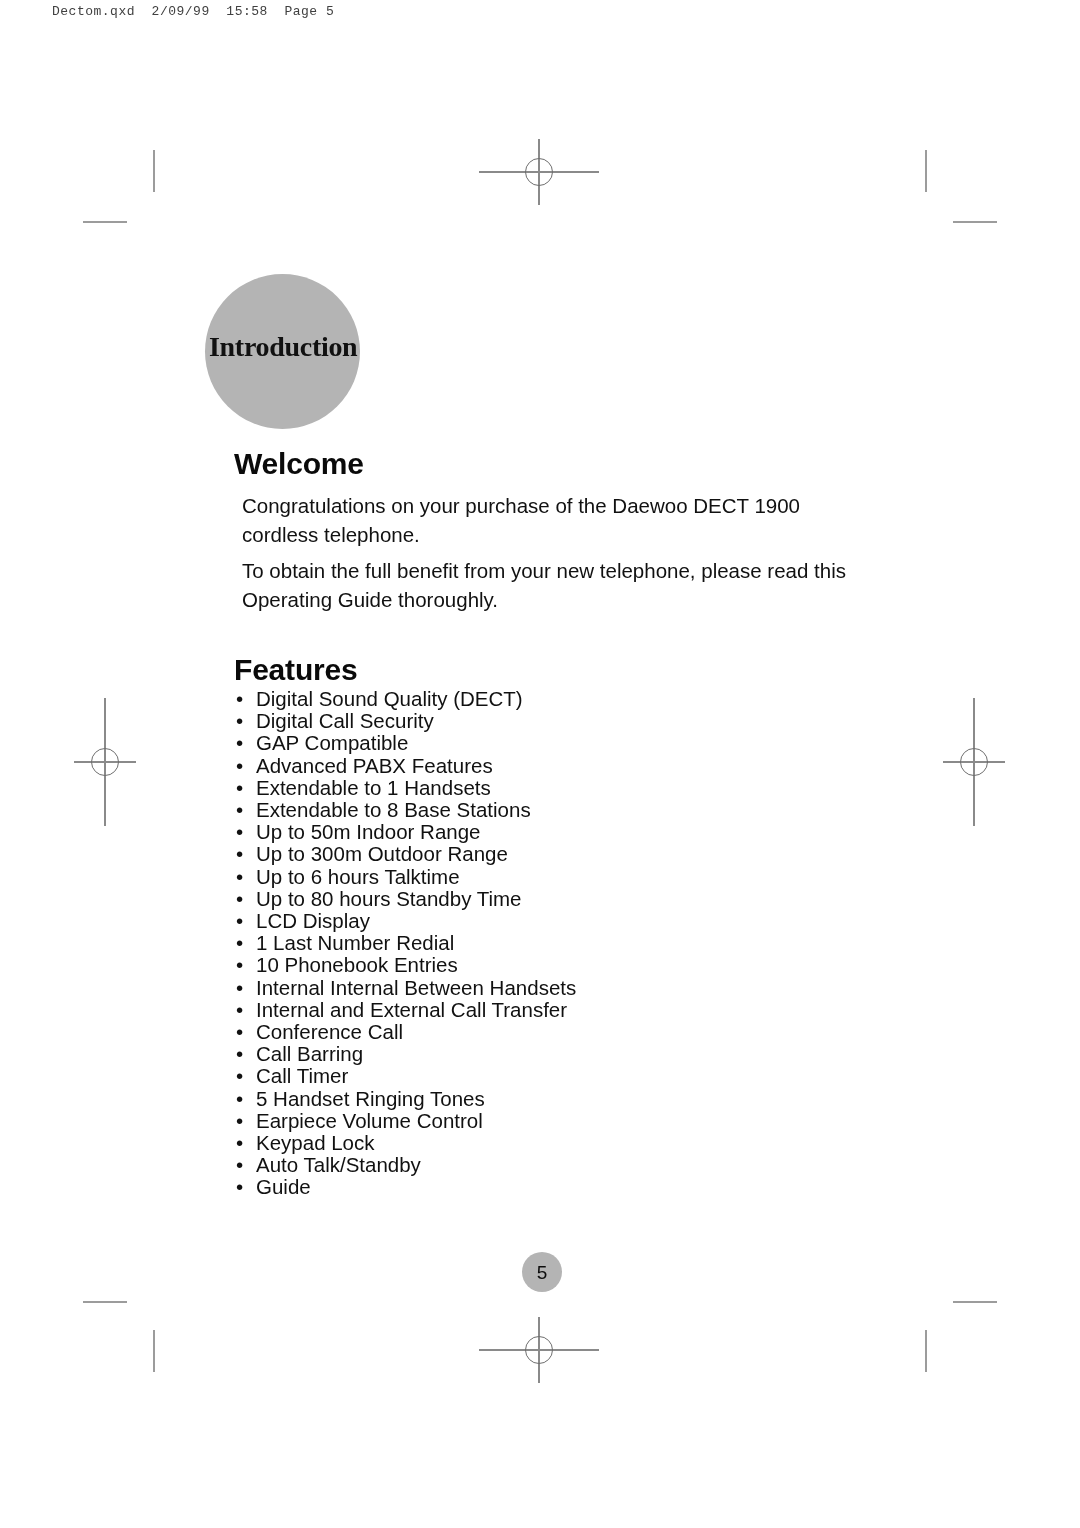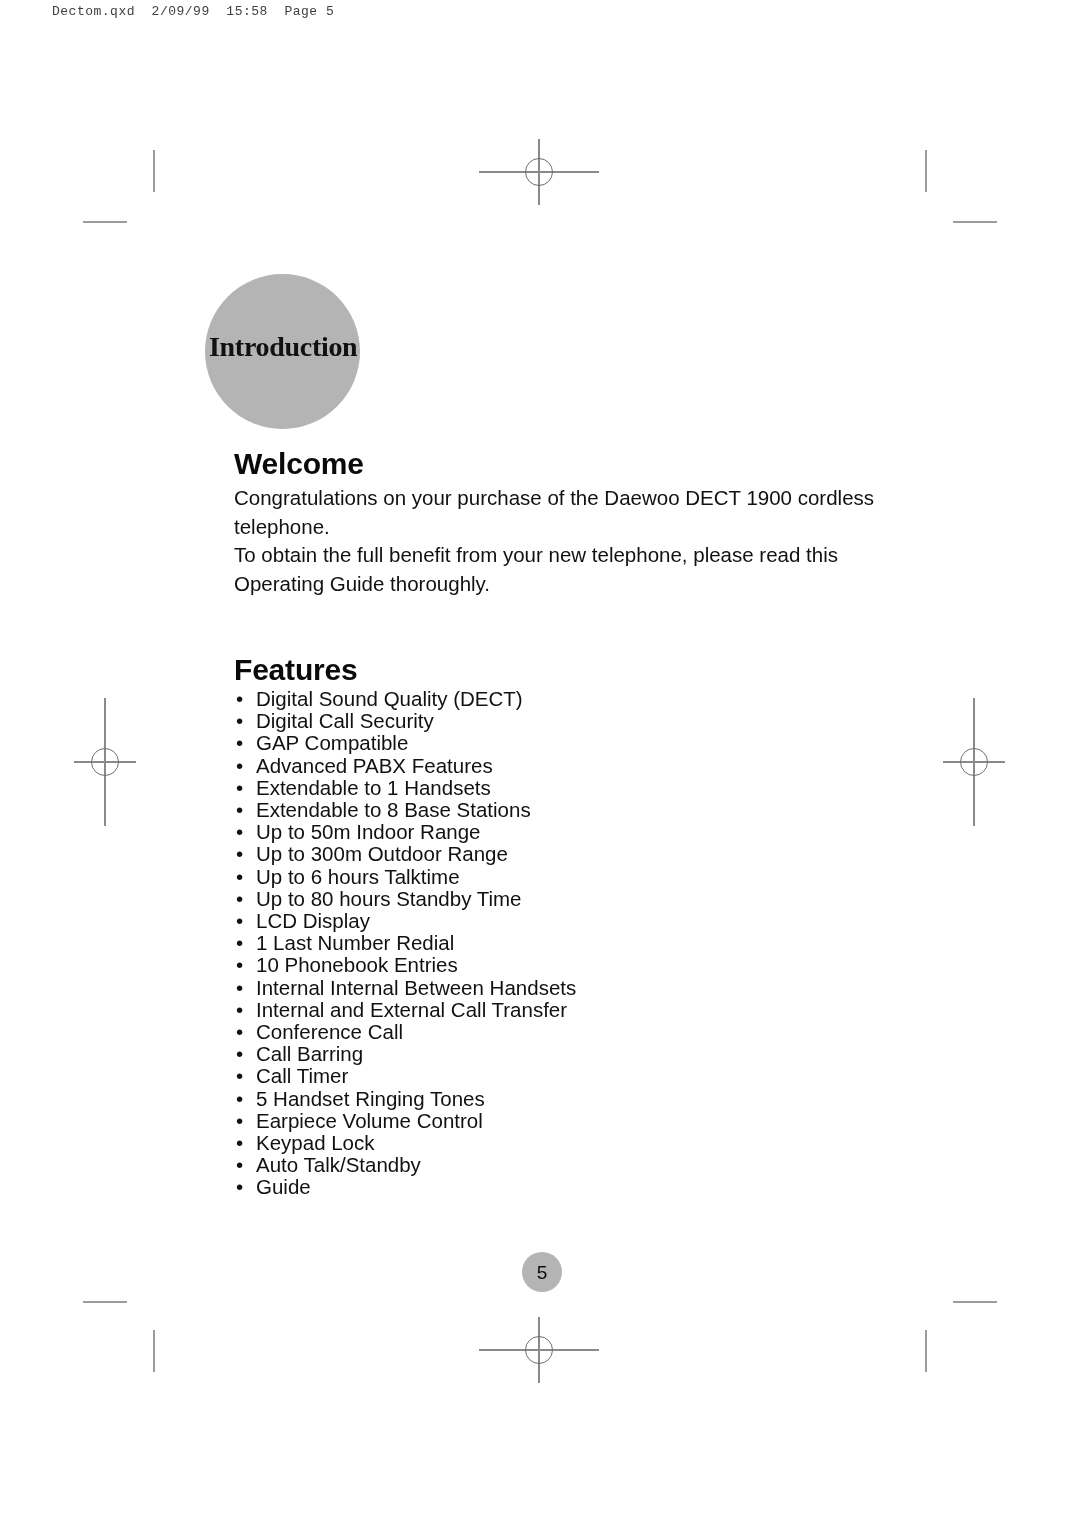--- a/index.html
+++ b/index.html
@@ -115,21 +115,21 @@
   .body-block {
     position: absolute;
     left: 234px;
     top: 484px;
     width: 652px;
     font-size: 20.5px;
     line-height: 28.5px;
     color: #111111;
   }
   .body-block p {
-    margin: 0;
+    margin: 8px;
   }
 
   .feature-list {
     position: absolute;
     left: 234px;
     top: 688px;
     width: 500px;
     margin: 0;
     padding: 0;
     list-style: none;

